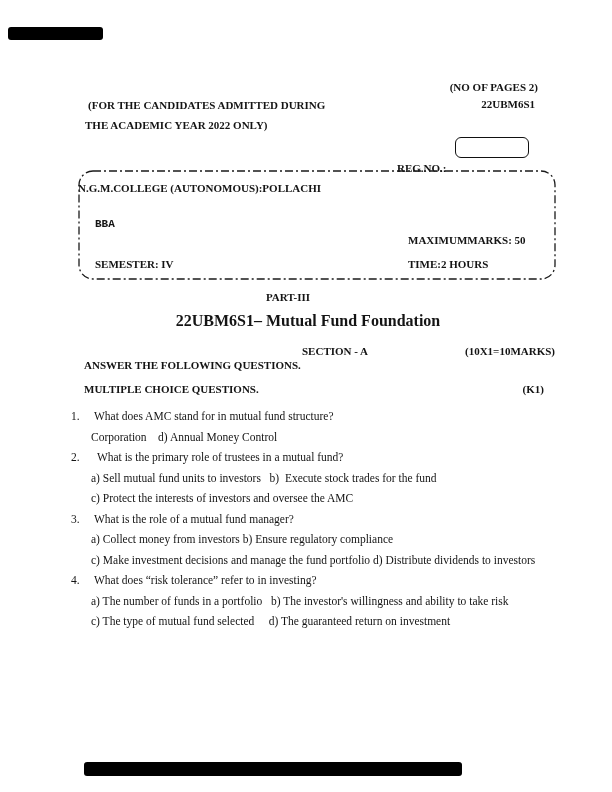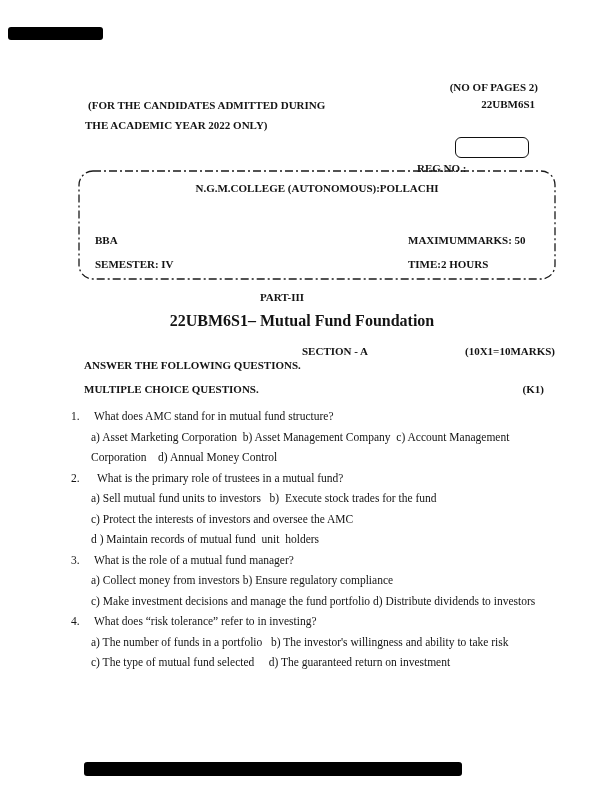--- a/index.html
+++ b/index.html
@@ -27,25 +27,25 @@
     border: 1.5px solid #111; border-radius: 6px;
     background: #fff;
   }
 
   .exam-box {
     position: absolute; left: 78px; top: 170px;
     width: 478px; height: 110px;
   }
   .exam-box svg { position: absolute; left: 0; top: 0; }
   .exam-box .inner { position: absolute; left: 0; top: 0; width: 100%; height: 100%; }
-  .exam-box .center-line { position: absolute; width: 100%; text-align: center; }
+  .exam-box .center-line { position: absolute; width: 100%; }
   .exam-box .left-col { position: absolute; left: 17px; }
   .exam-box .right-col { position: absolute; left: 330px; }
 
-  .center-line-page { position: absolute; left: 8px; width: 548px; text-align: center; }
+  .center-line-page { position: absolute; left: 14px; width: 548px; text-align: center; }
 
   .questions {
     position: absolute; left: 71px; top: 406px; width: 492px;
     font-size: 11.5px; line-height: 20.5px;
   }
   .q-head { display: flex; }
   .q-num { width: 23px; flex: 0 0 23px; }
   .q-text { flex: 1; white-space: pre-wrap; }
   .opt-line { margin-left: 20px; white-space: pre-wrap; }
 </style>
@@ -54,30 +54,30 @@
 
 <div class="redaction top"></div>
 <div class="redaction bottom"></div>
 
 <div class="abs b sz-h right-align" style="right:74px; top:81px;">(NO OF PAGES 2)</div>
 <div class="abs b sz-h right-align" style="right:77px; top:98px;">22UBM6S1</div>
 
 <div class="abs b sz-h" style="left:88px; top:99px;text-align:right;">(FOR THE CANDIDATES ADMITTED DURING</div>
 <div class="abs b sz-h" style="left:85px; top:119px;">THE ACADEMIC YEAR 2022 ONLY)</div>
 
-<div class="abs b sz-h" style="left:417px; top:142px;margin-top:20px;">REG.NO.:</div>
+<div class="abs b sz-h" style="left:397px; top:142px;margin-top:20px;">REG.NO.:</div>
 <div class="regno-box"></div>
 
 <div class="exam-box">
   <svg width="478" height="110">
     <rect x="1" y="1" width="476" height="108" rx="14" ry="14" fill="none" stroke="#1a1a1a" stroke-width="1.3" stroke-dasharray="8 3 2 3"></rect>
   </svg>
   <div class="inner">
     <div class="center-line b sz-h" style="top:12px;">N.G.M.COLLEGE (AUTONOMOUS):POLLACHI</div>
-    <div class="left-col b sz-h" style="top:64px;">BBA</div>
+    <div class="left-col b sz-h" style="top:48px;font-family:Liberation Mono, monospace;">BBA</div>
     <div class="right-col b sz-h" style="top:64px;">MAXIMUMMARKS: 50</div>
     <div class="left-col b sz-h" style="top:88px;">SEMESTER: IV</div>
     <div class="right-col b sz-h" style="top:88px;">TIME:2 HOURS</div>
   </div>
 </div>
 
 <div class="center-line-page b sz-h" style="top:291px;">PART-III</div>
 <div class="center-line-page b" style="top:312px; font-size:16px;margin-left:20px;">22UBM6S1– Mutual Fund Foundation</div>
 
 <div class="abs b sz-h" style="left:302px; top:345px;">SECTION - A</div>
@@ -86,32 +86,30 @@
 <div class="abs b sz-h" style="left:84px; top:383px;">MULTIPLE CHOICE QUESTIONS.</div>
 <div class="abs b sz-h" style="right:68px; top:383px;">(K1)</div>
 
 <div class="questions">
 
   <div>
     <div class="q-head">
       <span class="q-num">1.</span>
       <span class="q-text">What does AMC stand for in mutual fund structure?</span>
     </div>
-    <div class="opt-line">a) Asset Marketing Corporation  b) Asset Management Company  c) Account Management</div>
     <div class="opt-line">Corporation    d) Annual Money Control</div>
   </div>
 
   <div>
     <div class="q-head">
       <span class="q-num">2.</span>
       <span class="q-text"> What is the primary role of trustees in a mutual fund?</span>
     </div>
     <div class="opt-line">a) Sell mutual fund units to investors   b)  Execute stock trades for the fund</div>
     <div class="opt-line">c) Protect the interests of investors and oversee the AMC</div>
-    <div class="opt-line">d ) Maintain records of mutual fund  unit  holders</div>
   </div>
 
   <div>
     <div class="q-head">
       <span class="q-num">3.</span>
       <span class="q-text">What is the role of a mutual fund manager?</span>
     </div>
     <div class="opt-line">a) Collect money from investors b) Ensure regulatory compliance</div>
     <div class="opt-line">c) Make investment decisions and manage the fund portfolio d) Distribute dividends to investors</div>
   </div>

